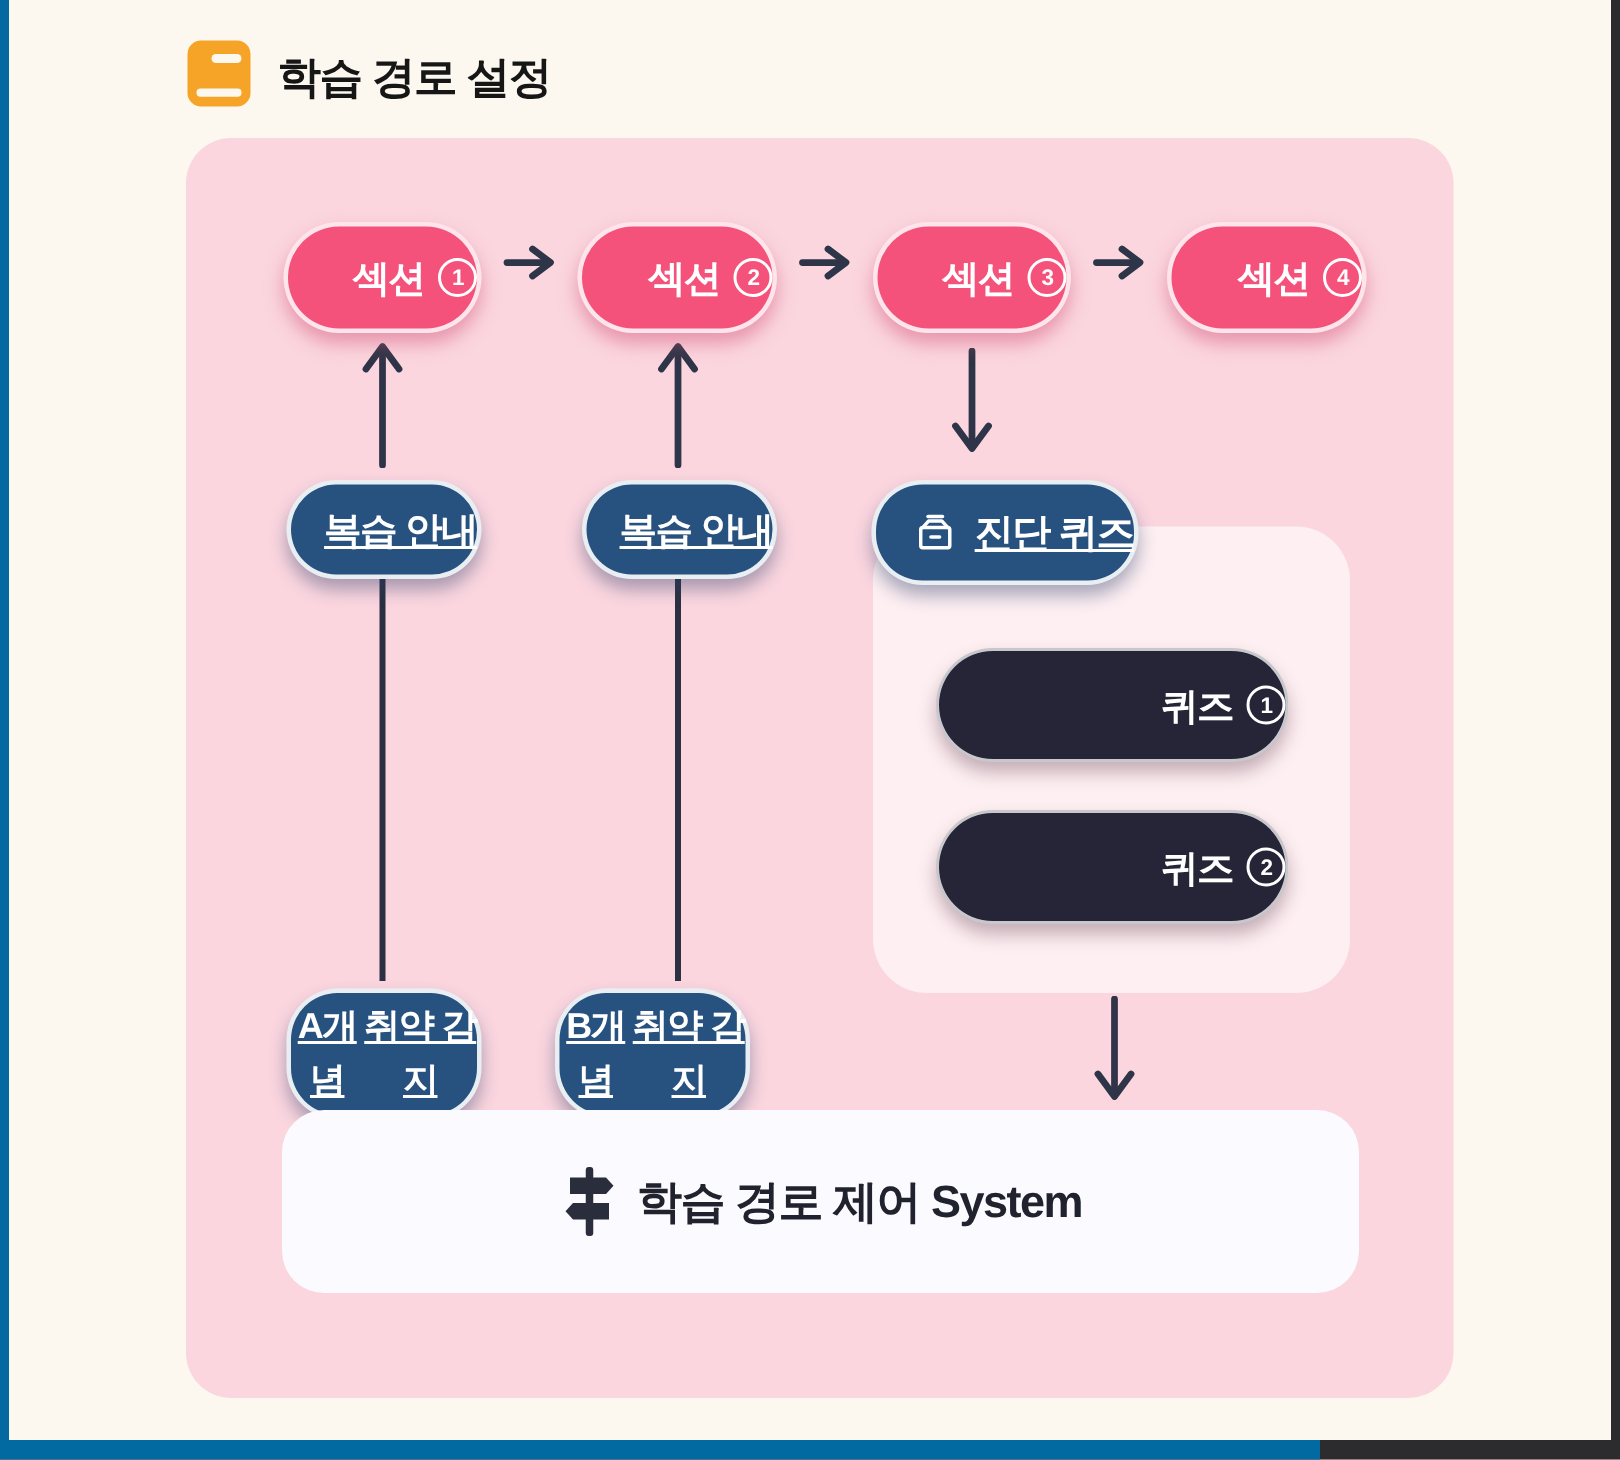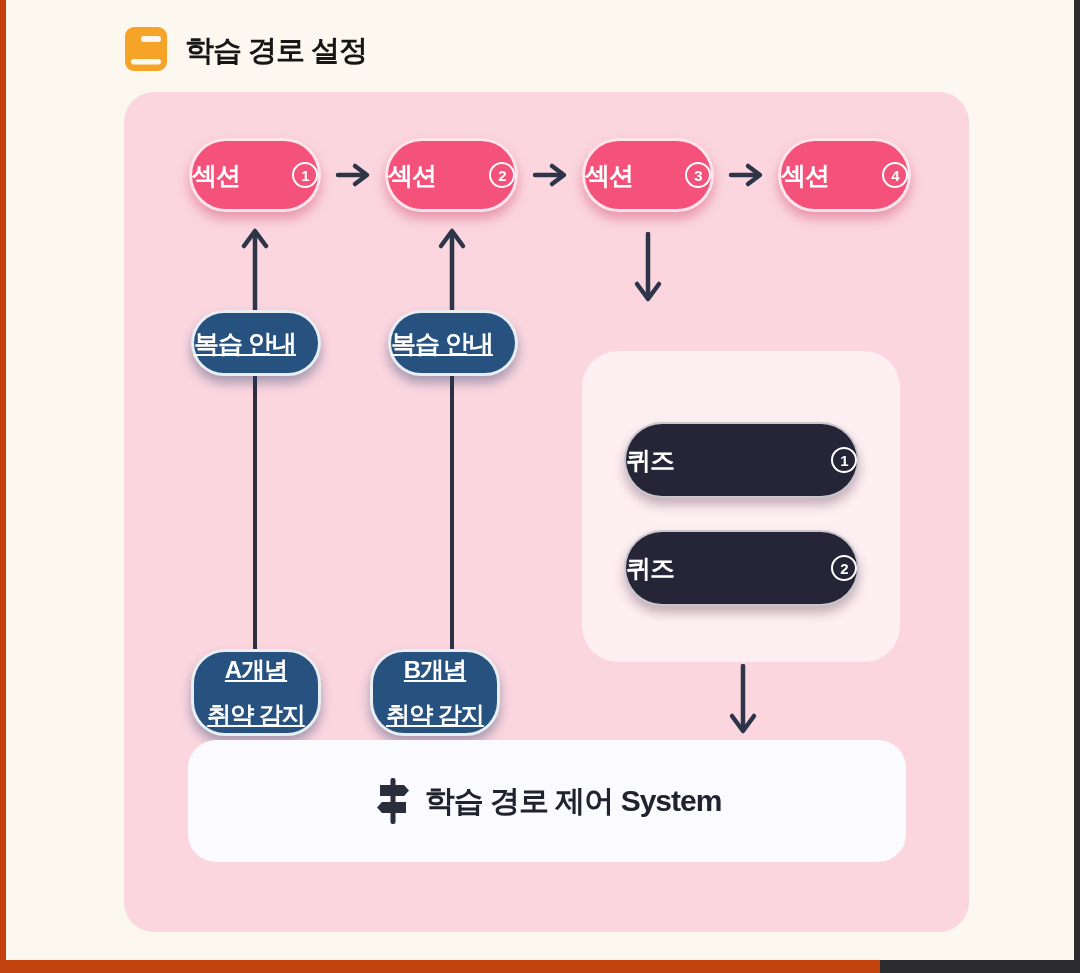--- a/index.html
+++ b/index.html
@@ -1,37 +1,37 @@
 <!DOCTYPE html>
 <html><head>
 <meta charset="utf-8">
 <style>
   * { margin:0; padding:0; box-sizing:border-box; }
   body {
     background:#2C2C2E;
     font-family:"Liberation Sans","DejaVu Sans",sans-serif;
     width:1080px; height:973px; overflow:hidden;
   }
-  .stage { position:relative; width:880px; height:973px; background:#c2410c; }
+  .stage { position:relative; width:880px; height:973px; background:#0369a1; }
   .canvas {
     position:absolute; left:6px; top:0; width:1068px; height:960px;
     background:#FDF8EF;
   }
   
   .title-row { position:absolute; left:118px; top:26px; display:flex; align-items:center; gap:17px; }
   .title-row h1 { font-size:29px; font-weight:800; color:#161616; letter-spacing:-1px; }
   
   .board {
     position:absolute; left:118px; top:92px; width:845px; height:840px;
     background:#FBD6DF; border-radius:30px;
   }
   
   .pill {
-    position:absolute; display:flex; align-items:center; justify-content:space-between;
-    color:#fff; font-weight:800; z-index:3;
+    position:absolute; display:flex; align-items:center; justify-content:flex-end;
+    color:#fff; font-weight:800; z-index:3;margin-top:10px;
   }
   .pill-pink {
     background:#F4527B; border:3px solid rgba(255,255,255,.85);
     box-shadow:0 7px 12px rgba(213,85,122,.5);
     border-radius:40px; font-size:25px; letter-spacing:-1px;
   }
   .pill-navy {
     background:#27517F; border:3px solid rgba(255,255,255,.9);
     box-shadow:0 7px 11px rgba(45,60,105,.4);
     border-radius:34px; font-size:25px; letter-spacing:-1px;text-decoration:underline;
@@ -58,21 +58,21 @@
   .diag { left:575px; top:310px; width:178px; height:70px; font-size:26px; gap:11px; }
   
   .quiz-panel {
     position:absolute; left:576px; top:351px; width:318px; height:311px;
     background:#FDEFF2; border-radius:36px; z-index:2;
   }
   .quiz1 { left:618px; top:422px; width:235px; height:76px; }
   .quiz2 { left:618px; top:530px; width:235px; height:76px; }
   
   .det {
-    flex-direction:column; line-height:1.5; font-size:24px; text-align:center;
+    flex-direction:row; line-height:1.5; font-size:24px; text-align:center;
     border-radius:34px;
   }
   .det1 { left:185px; top:649px; width:130px; height:87px; }
   .det2 { left:364px; top:649px; width:130px; height:87px; }
   
   .system-bar {
     position:absolute; left:182px; top:740px; width:718px; height:122px;
     background:#FBFAFE; border-radius:28px; z-index:3;
     display:flex; align-items:center; justify-content:center; gap:12px;
   }
@@ -170,20 +170,31 @@
 
     <div class="pill pill-navy rev1">
       <span>복습 안내</span>
     </div>
     <div class="pill pill-navy rev2">
       <span>복습 안내</span>
     </div>
 
     <div class="quiz-panel"></div>
 
+    <div class="pill pill-navy diag">
+      <span style="line-height:0;">
+        <svg width="31" height="31" viewBox="0 0 32 32" fill="none" stroke="#fff" stroke-width="2.4" stroke-linecap="round" stroke-linejoin="round">
+          <path d="M11 4.5 H21"></path>
+          <path d="M7.5 12 L11.5 7.5 H20.5 L24.5 12"></path>
+          <rect x="6" y="12" width="20" height="14" rx="1.5"></rect>
+          <path d="M13 18.5 H19"></path>
+        </svg>
+      </span>
+      <span>진단 퀴즈</span>
+    </div>
 
     <div class="pill pill-dark quiz1">
       <span>퀴즈</span>
       <span class="numcircle">1</span>
     </div>
     <div class="pill pill-dark quiz2">
       <span>퀴즈</span>
       <span class="numcircle">2</span>
     </div>
 

